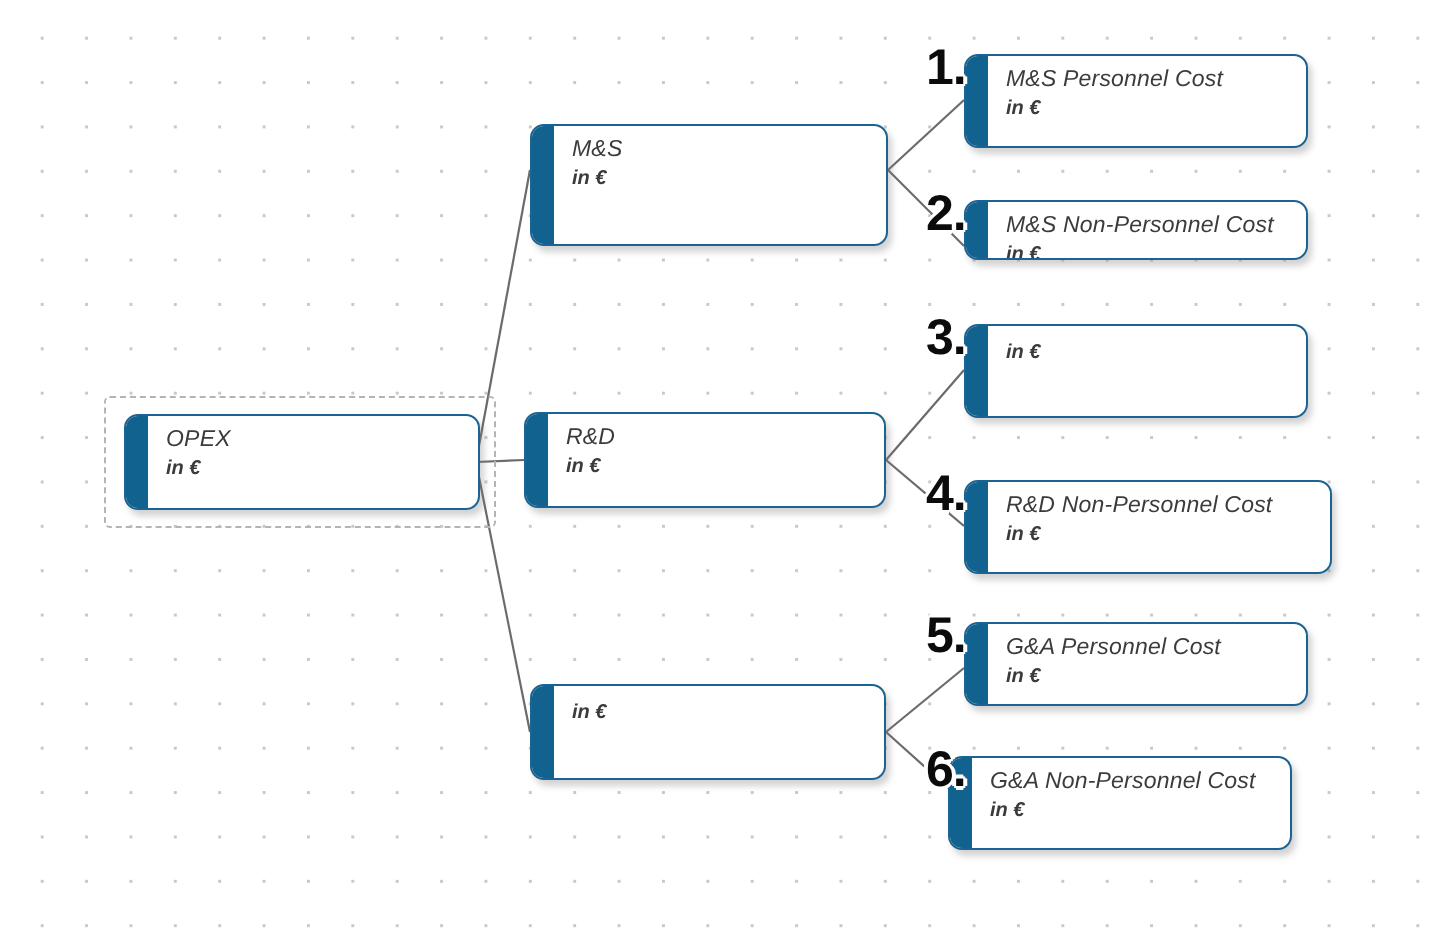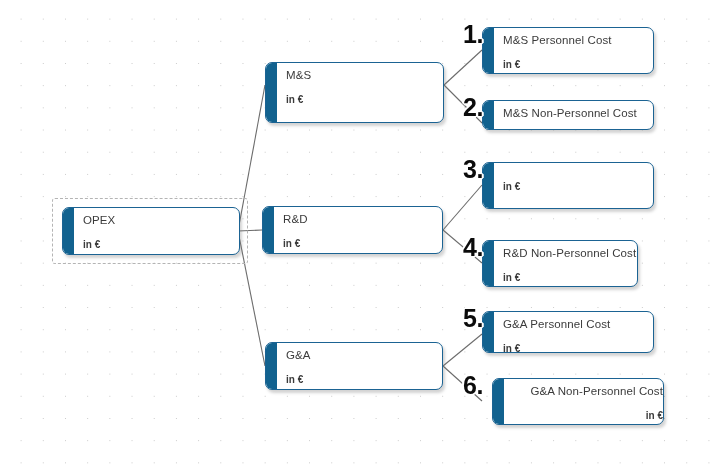--- a/index.html
+++ b/index.html
@@ -52,34 +52,35 @@
     background: #12628f;
   }
   .node .body {
     position: absolute;
     left: 11px;
     right: 0;
     top: 0;
     bottom: 0;
     padding: 6px 0 0 9px;
     box-sizing: border-box;
+    font-style: italic;
   }
   .node .title {
     font-size: 11.5px;
     color: #3b3b3b;
     line-height: 13px;
     white-space: nowrap;
     letter-spacing: 0.1px;
   }
   .node .unit {
     font-size: 10px;
     font-weight: bold;
     color: #3b3b3b;
     line-height: 13px;
-    margin-top: 11px;
+    margin-top: 1px;
   }
 
   
   .selection {
     position: absolute;
     box-sizing: border-box;
     border: 1.3px dashed #b4b4b4;
     border-radius: 3px;
     background: transparent;
   }
@@ -147,21 +148,20 @@
     <div class="bar"></div>
     <div class="body">
       <div class="title">R&amp;D</div>
       <div class="unit">in €</div>
     </div>
   </div>
 
   <div class="node" style="left:265px; top:342px; width:178px; height:48px;">
     <div class="bar"></div>
     <div class="body">
-      <div class="title">G&amp;A</div>
       <div class="unit">in €</div>
     </div>
   </div>
 
   <div class="node" style="left:482px; top:27px; width:172px; height:47px;">
     <div class="bar"></div>
     <div class="body">
       <div class="title">M&amp;S Personnel Cost</div>
       <div class="unit">in €</div>
     </div>
@@ -178,39 +178,39 @@
   <div class="badge" style="left:463px; top:95px;">2.</div>
 
   <div class="node" style="left:482px; top:162px; width:172px; height:47px;">
     <div class="bar"></div>
     <div class="body">
       <div class="unit">in €</div>
     </div>
   </div>
   <div class="badge" style="left:463px; top:157px;">3.</div>
 
-  <div class="node" style="left:482px; top:240px; width:156px; height:47px;">
+  <div class="node" style="left:482px; top:240px; width:184px; height:47px;">
     <div class="bar"></div>
     <div class="body">
       <div class="title">R&amp;D Non-Personnel Cost</div>
       <div class="unit">in €</div>
     </div>
   </div>
   <div class="badge" style="left:463px; top:235px;">4.</div>
 
   <div class="node" style="left:482px; top:311px; width:172px; height:42px;">
     <div class="bar"></div>
     <div class="body">
       <div class="title">G&amp;A Personnel Cost</div>
       <div class="unit">in €</div>
     </div>
   </div>
   <div class="badge" style="left:463px; top:306px;">5.</div>
 
-  <div class="node" style="left:492px; top:378px; width:172px; height:47px;text-align:right;">
+  <div class="node" style="left:474px; top:378px; width:172px; height:47px;">
     <div class="bar"></div>
     <div class="body">
       <div class="title">G&amp;A Non-Personnel Cost</div>
       <div class="unit">in €</div>
     </div>
   </div>
   <div class="badge" style="left:463px; top:373px;">6.</div>
 
 </div>
 

